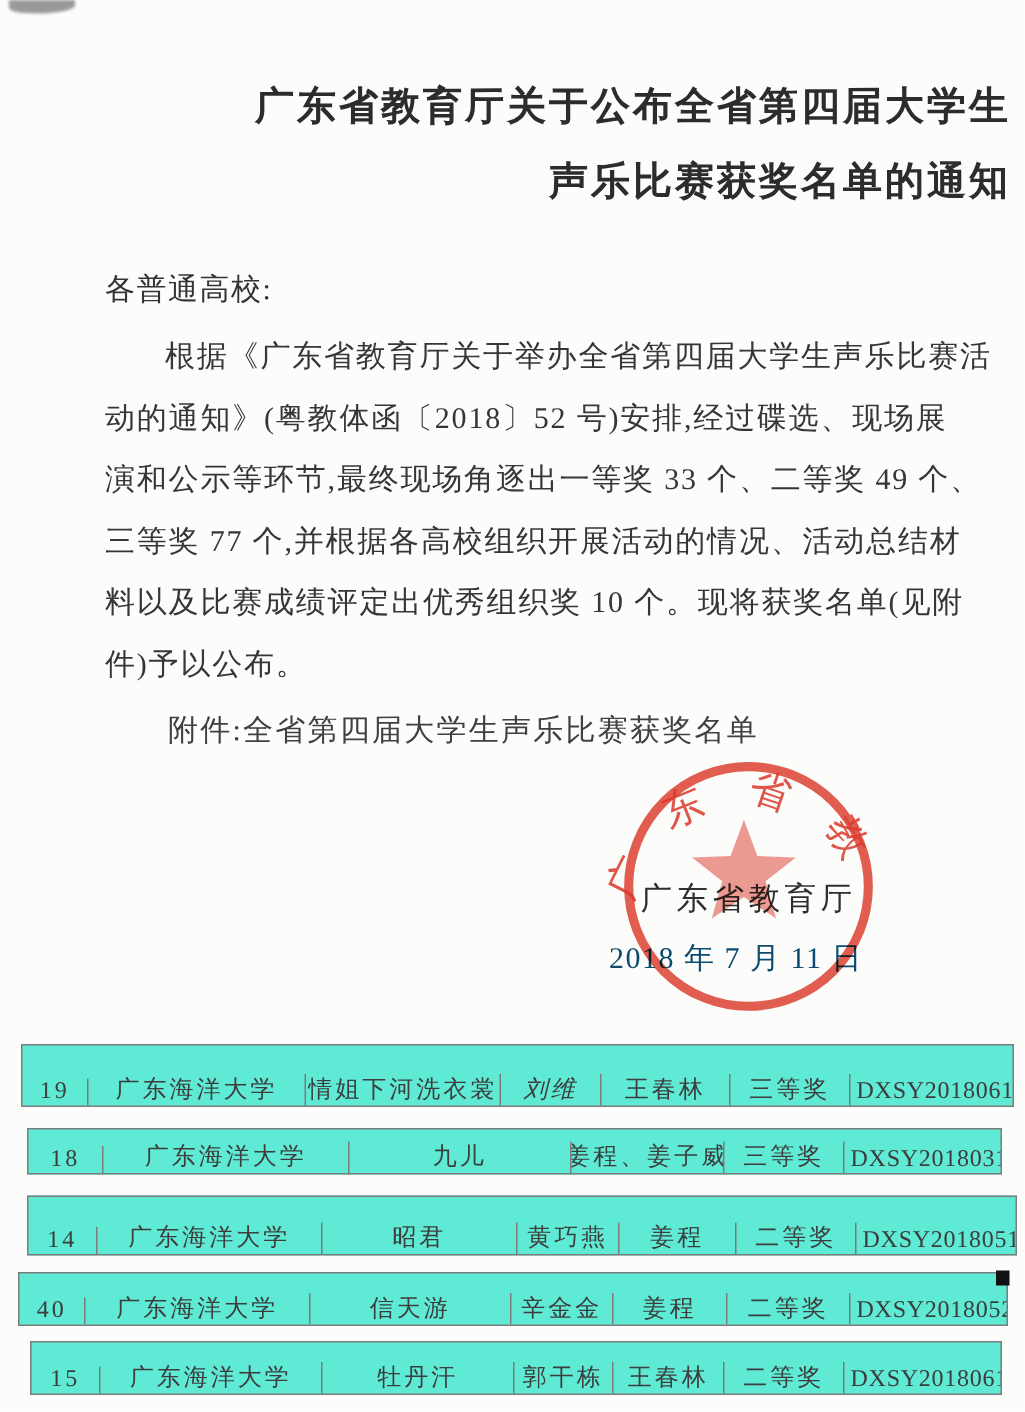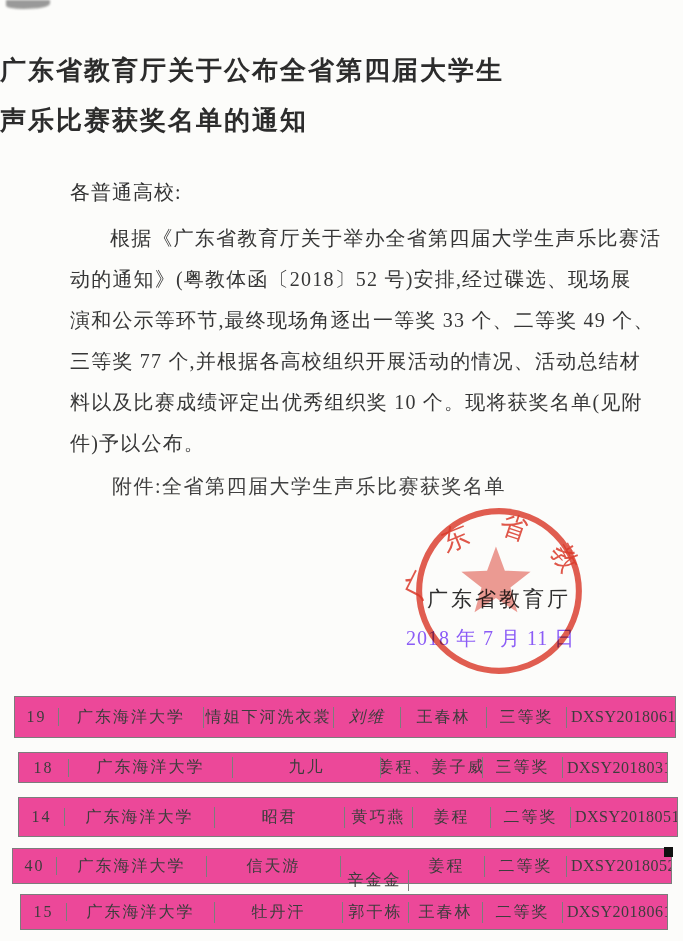--- a/index.html
+++ b/index.html
@@ -10,21 +10,21 @@
     color:#333;
   }
   .page{position:absolute;inset:0;}
   .smudge{
     position:absolute;left:6px;top:0;width:44px;height:9px;
     background:#4a4a4a;border-radius:0 0 60% 40%;opacity:.55;
     filter:blur(1px);
   }
   .doc-title{
     position:absolute;left:0;top:46px;width:674px;
-    text-align:left;font-weight:bold;color:#2c2c2c;
+    text-align:right;font-weight:bold;color:#2c2c2c;
     font-size:26px;line-height:50px;letter-spacing:2px;
   }
   .salutation{
     position:absolute;left:70px;top:179px;
     font-size:20px;color:#333;letter-spacing:1px;
   }
   .body-text{
     position:absolute;left:70px;top:218px;width:572px;
     font-size:20px;line-height:41px;color:#363636;
   }
@@ -35,29 +35,29 @@
   .attachment{
     position:absolute;left:112px;top:473px;
     font-size:20px;color:#404040;letter-spacing:1.5px;
   }
   .signer{
     position:absolute;left:427px;top:585px;
     font-size:21px;color:#2f2f2f;letter-spacing:3px;z-index:1;
   }
   .sign-date{
     position:absolute;left:406px;top:625px;
-    font-size:20px;color:#8b5cf6;letter-spacing:1px;z-index:1;
+    font-size:20px;color:#0c4a6e;letter-spacing:1px;z-index:1;
   }
   .seal{
     position:absolute;left:405px;top:502px;width:188px;height:182px;
     z-index:2;mix-blend-mode:multiply;pointer-events:none;
   }
   .row-strip{
-    position:absolute;display:flex;align-items:center;
-    border:1px solid #7c7c7c;background:#ec4899;
+    position:absolute;display:flex;align-items:flex-end;
+    border:1px solid #7c7c7c;background:#5eead4;
     box-sizing:border-box;
   }
   .row-strip .cell{
     display:flex;align-items:center;justify-content:center;
     border-right:1px solid #7c7c7c;box-sizing:border-box;
     font-size:16px;color:#3d3d3d;letter-spacing:2px;
     white-space:nowrap;overflow:hidden;
   }
   .row-strip .cell:last-child{border-right:none;letter-spacing:.5px;justify-content:flex-start;padding-left:4px;}
   .artifact-square{

